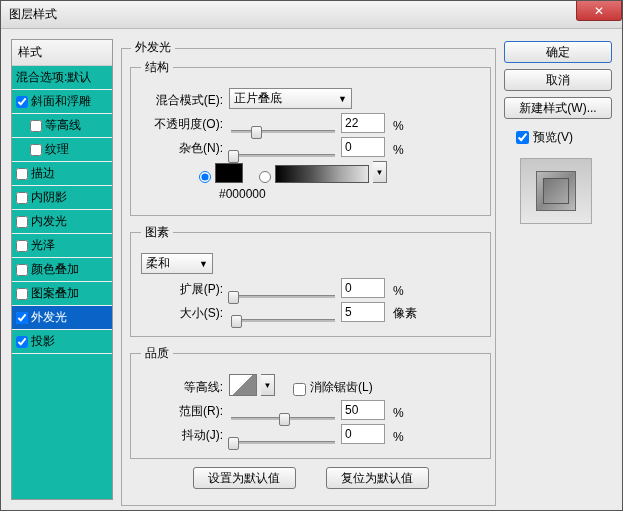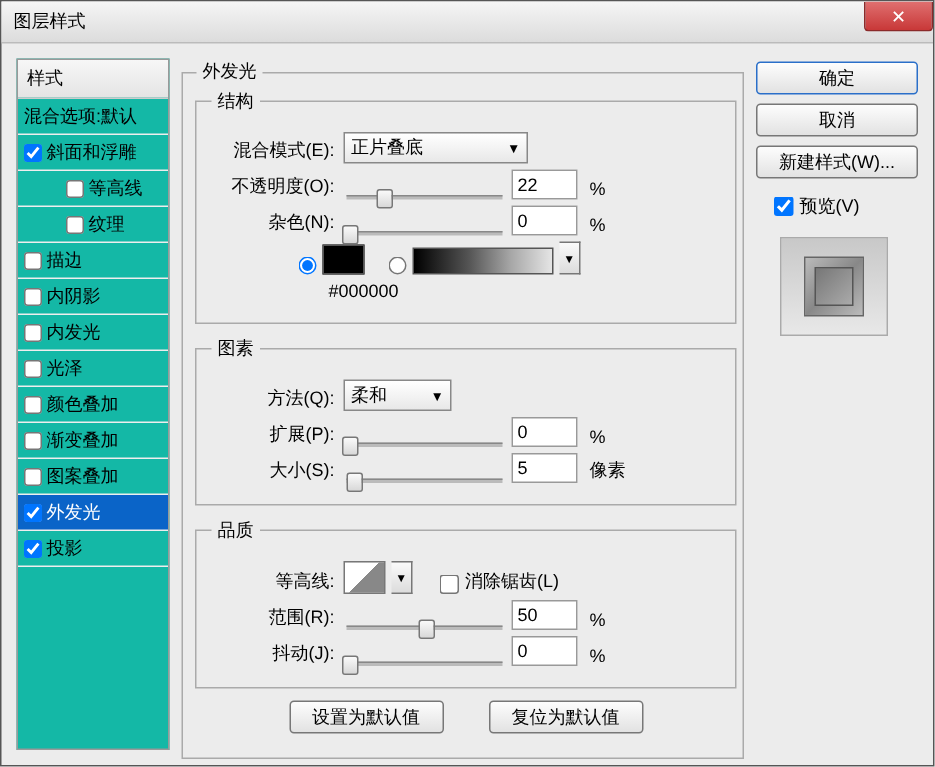--- a/index.html
+++ b/index.html
@@ -8,21 +8,21 @@
 .titlebar{height:28px;background:linear-gradient(180deg,#f5f5f5,#dcdcdc);border-bottom:1px solid #bbb;display:flex;align-items:center;padding:0 4px;position:relative}
 .titlebar-text{font-size:12px;color:#000;padding-left:4px}
 .close-btn{position:absolute;right:0;top:0;width:46px;height:20px;background:linear-gradient(180deg,#e07070,#c83838);color:#fff;display:flex;align-items:center;justify-content:center;border:1px solid #8b2b2b;border-top:none;border-bottom-left-radius:3px;border-bottom-right-radius:3px;cursor:pointer;font-size:13px}
 .content{padding:10px;display:flex;gap:8px;height:calc(100% - 28px)}
 .left-panel{width:102px;border:1px solid #999;background:#14b8a6}
 .left-header{background:linear-gradient(180deg,#f7f7f7,#e4e4e4);border-bottom:1px solid #ccc;padding:4px 6px}
 .left-list{}
 .left-item{padding:3px 4px;display:flex;align-items:center;gap:3px;cursor:pointer;border-bottom:1px solid #eee}
 .left-item.selected{background:#0a64c8;color:#fff}
 .left-item input[type=checkbox]{width:12px;height:12px}
-.left-item.indent{padding-left:32px}
+.left-item.indent{padding-left:18px}
 .center-panel{flex:1;min-width:0}
 .center-title{padding:0 0 0 10px;margin-bottom:-8px;position:relative;z-index:1}
 .center-title span{background:#ececec;padding:0 4px}
 .main-fieldset{border:1px solid #aaa;height:458px;padding:10px 4px 8px 8px;position:relative}
 fieldset{border:1px solid #aaa;margin-bottom:8px;padding:8px 10px 10px 10px}
 legend{padding:0 4px;background:#ececec}
 .row{display:flex;align-items:flex-end;margin:4px 0;gap:4px}
 .label{width:84px;text-align:right;padding-right:2px}
 .slider-track{width:104px;height:3px;background:#bbb;border-top:1px solid #888;position:relative;margin:0 2px}
 .slider-thumb{position:absolute;top:-5px;width:11px;height:13px;background:linear-gradient(180deg,#fafafa,#d8d8d8);border:1px solid #777;border-radius:2px;cursor:pointer}
@@ -93,24 +93,20 @@
           <div class="left-item">
             <input type="checkbox" style="">
             <span>光泽</span>
           </div>
           <div class="left-item">
             <input type="checkbox" style="">
             <span>颜色叠加</span>
           </div>
           <div class="left-item">
             <input type="checkbox" style="">
-            <span>渐变叠加</span>
-          </div>
-          <div class="left-item">
-            <input type="checkbox" style="">
             <span>图案叠加</span>
           </div>
           <div class="left-item selected">
             <input type="checkbox" checked="" style="">
             <span>外发光</span>
           </div>
           <div class="left-item">
             <input type="checkbox" checked="" style="">
             <span>投影</span>
           </div>
@@ -155,21 +151,20 @@
             <div class="dd-mini">▼</div>
           </div>
           <div class="row hexlabel" style="padding-left:78px">
             <span>#000000</span>
           </div>
         </fieldset>
 
         <fieldset>
           <legend>图素</legend>
           <div class="row">
-            <div class="label">方法(Q):</div>
             <div class="dropdown" style="width:72px">
               <span>柔和</span>
               <span class="dd-arrow">▼</span>
             </div>
           </div>
           <div class="row">
             <div class="label">扩展(P):</div>
             <div class="slider-track">
                 <div class="slider-thumb" style="left:-3px"></div>
               </div>

